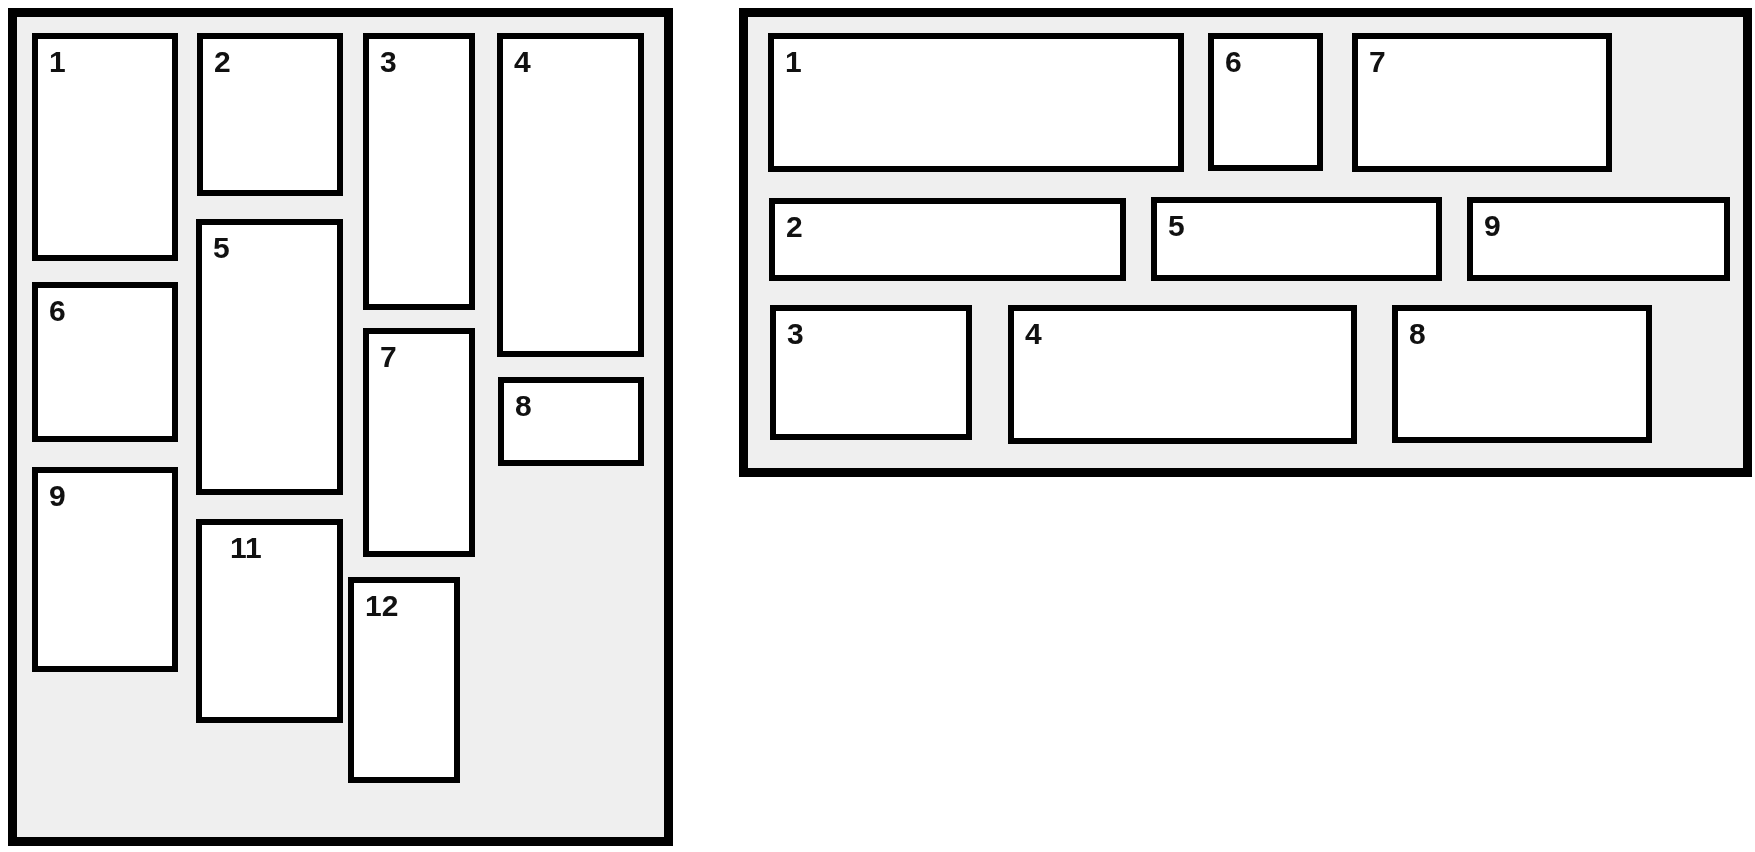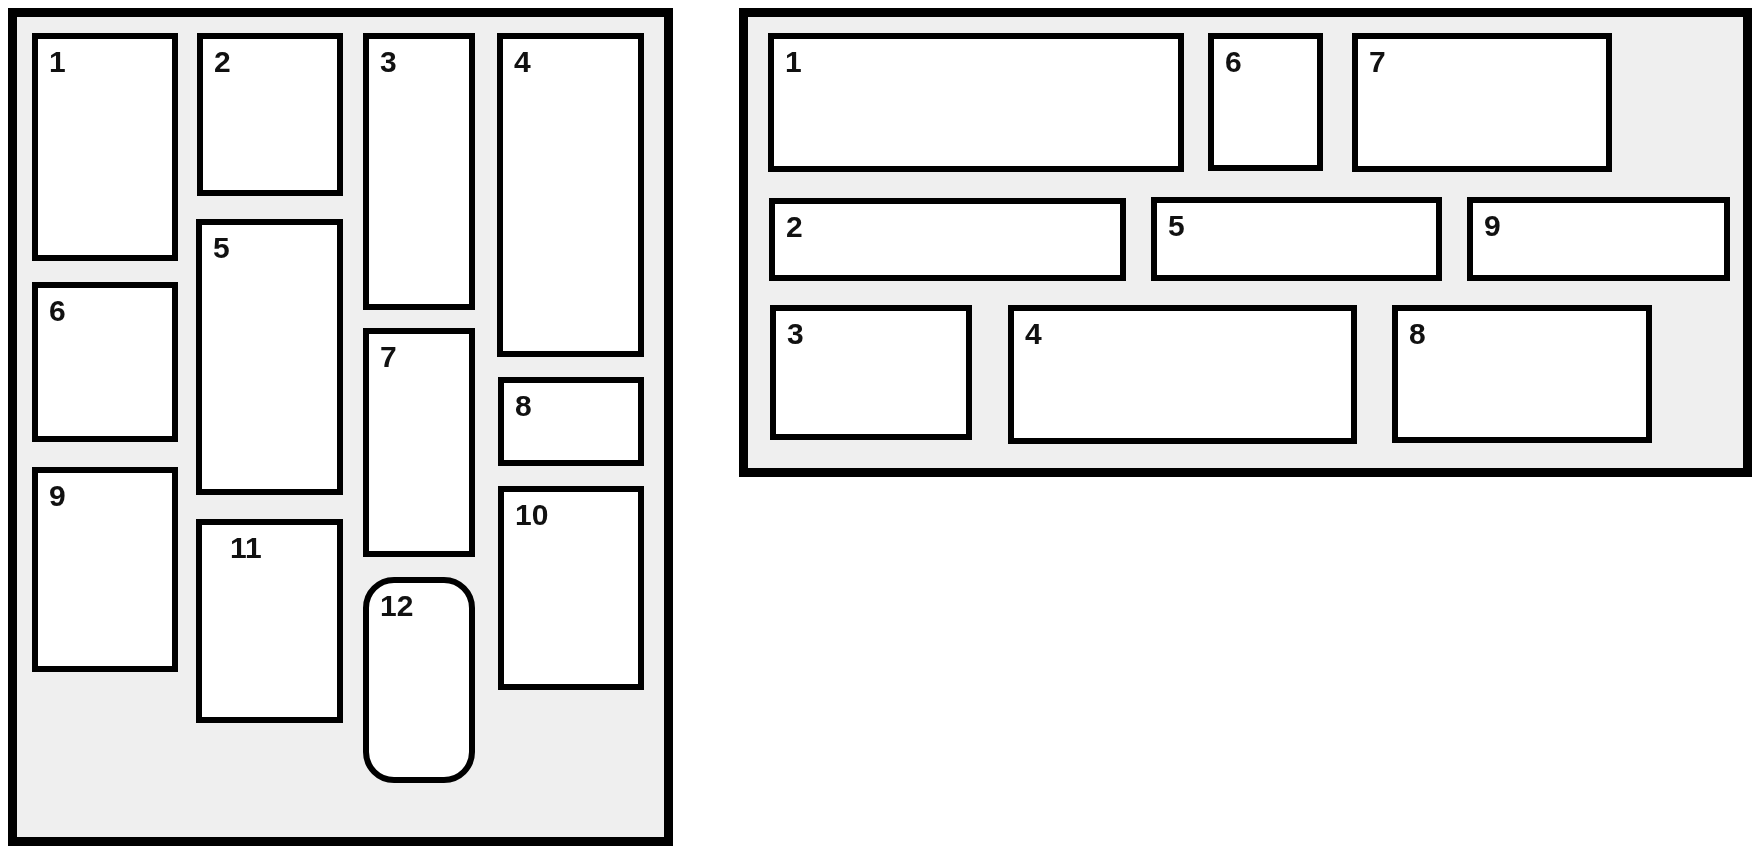--- a/index.html
+++ b/index.html
@@ -53,21 +53,21 @@
   .l2  { left: 180px; top: 16px;  width: 146px; height: 163px; }
   .l3  { left: 346px; top: 16px;  width: 112px; height: 277px; }
   .l4  { left: 480px; top: 16px;  width: 147px; height: 324px; }
   .l5  { left: 179px; top: 202px; width: 147px; height: 276px; }
   .l6  { left: 15px;  top: 265px; width: 146px; height: 160px; }
   .l7  { left: 346px; top: 311px; width: 112px; height: 229px; }
   .l8  { left: 481px; top: 360px; width: 146px; height: 89px;  }
   .l9  { left: 15px;  top: 450px; width: 146px; height: 205px; }
   .l10 { left: 481px; top: 469px; width: 146px; height: 204px; }
   .l11 { left: 179px; top: 502px; width: 147px; height: 204px; padding-left: 17px; }
-  .l12 { left: 346px; top: 560px; width: 112px; height: 206px; border-radius: 31px; }
+  .l12 { left: 331px; top: 560px; width: 112px; height: 206px; }
 
   
   .r1  { left: 20px;  top: 16px;  width: 416px; height: 139px; }
   .r6  { left: 460px; top: 16px;  width: 115px; height: 138px; }
   .r7  { left: 604px; top: 16px;  width: 260px; height: 139px; }
   .r2  { left: 21px;  top: 181px; width: 357px; height: 83px;  }
   .r5  { left: 403px; top: 180px; width: 291px; height: 84px;  }
   .r9  { left: 719px; top: 180px; width: 263px; height: 84px;  }
   .r3  { left: 22px;  top: 288px; width: 202px; height: 135px; }
   .r4  { left: 260px; top: 288px; width: 349px; height: 139px; }
@@ -99,23 +99,20 @@
       </div>
     <div class="box l7">
         <span class="num">7</span>
       </div>
     <div class="box l8">
         <span class="num">8</span>
       </div>
     <div class="box l9">
         <span class="num">9</span>
       </div>
-    <div class="box l10">
-        <span class="num">10</span>
-      </div>
     <div class="box l11">
         <span class="num">11</span>
       </div>
     <div class="box l12">
         <span class="num">12</span>
       </div>
   </section>
 
   <section class="panel panel-right">
     <div class="box r1">

